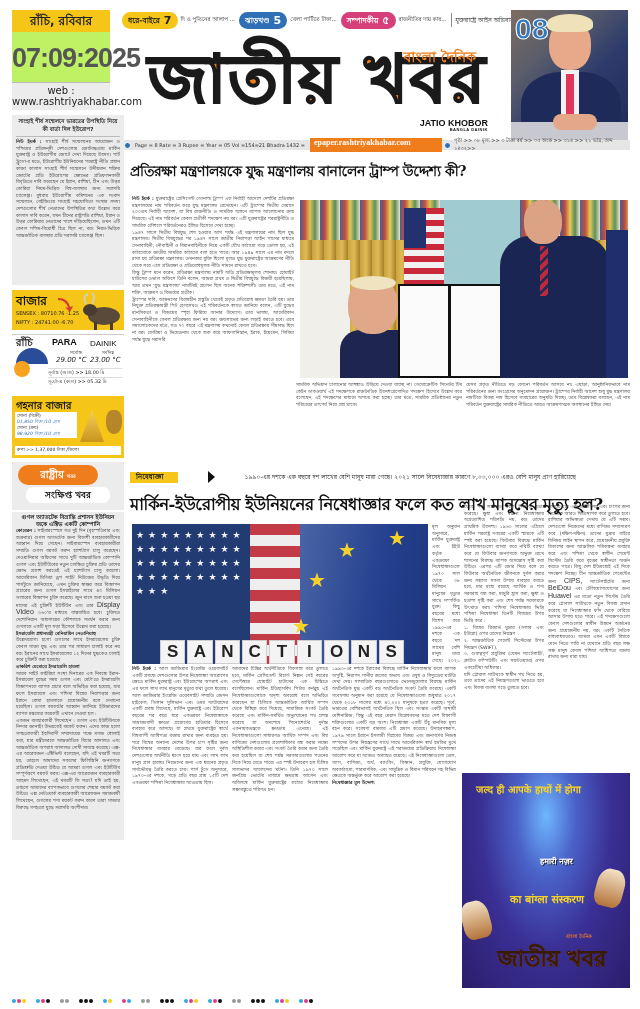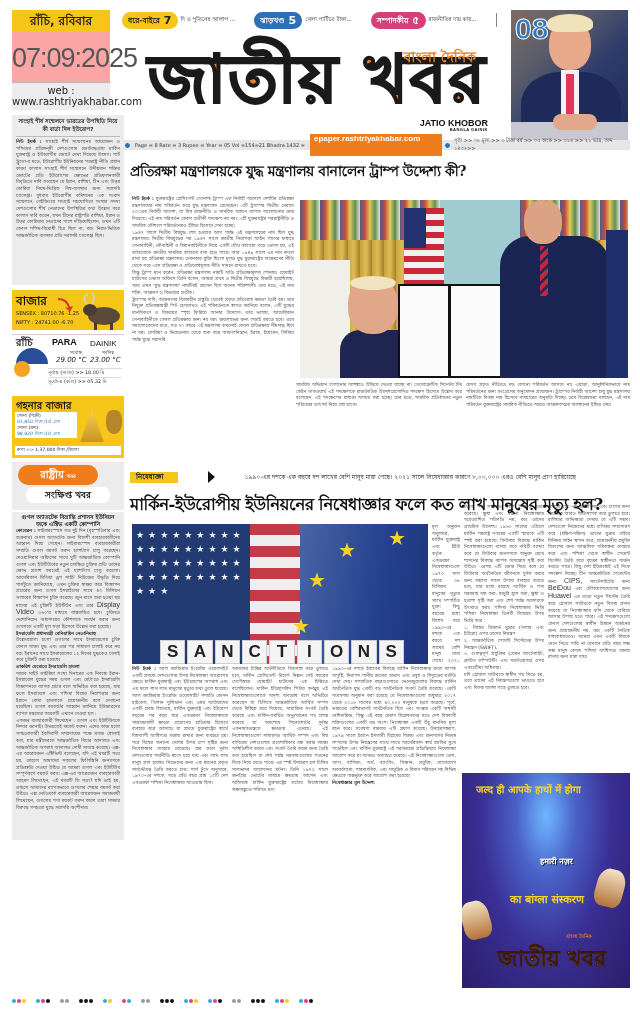--- a/index.html
+++ b/index.html
@@ -4,24 +4,24 @@
 <style>
   * { box-sizing: border-box; margin: 0; padding: 0; }
   html, body { width: 640px; height: 1009px; background: #ffffff; overflow: hidden; }
   body { font-family: "DejaVu Sans", "Liberation Sans", sans-serif; color: #222; position: relative; }
 
   .abs { position: absolute; }
 
   
   .date-box { left: 12px; top: 10px; width: 98px; }
   .day-label { background: #f5c518; color: #222; font-size: 12px; font-weight: bold; text-align: center; height: 22px; line-height: 22px; }
-  .date-big { background: #fca5a5; color: #555; font-family: "Liberation Sans", sans-serif; font-size: 27px; letter-spacing: -1px; height: 50px; line-height: 52px; font-weight: 400; }
+  .date-big { background: #bef264; color: #555; font-family: "Liberation Sans", sans-serif; font-size: 27px; letter-spacing: -1px; height: 50px; line-height: 52px; font-weight: 700; }
   .web-line { background: #ececec; font-size: 10px; text-align: center; padding: 2px 0 3px; border-top: 1px solid #bbb; color: #222; }
 
-  .ticker { left: 122px; top: 10px; width: 388px; height: 20px; display: flex; align-items: center; gap: 19px; font-size: 6px; }
+  .ticker { left: 122px; top: 10px; width: 388px; height: 20px; display: flex; align-items: center; gap: 4px; font-size: 6px; }
   .tk-item { display: flex; align-items: center; gap: 3px; height: 20px; }
   .tk-pill { height: 17px; line-height: 17px; border-radius: 9px; padding: 0 6px; font-size: 7.5px; font-weight: bold; white-space: nowrap; display: flex; gap: 4px; align-items: center; }
   .tk-pill .num { font-size: 11px; font-weight: bold; }
   .tk-text { font-size: 5.5px; white-space: nowrap; color: #222; }
   .tk-sep { border-left: 1px solid #888; height: 14px; }
 
   .logo { left: 148px; top: 36px; width: 350px; height: 100px; }
   .logo-main { position: absolute; left: 0; top: 10px; font-family: "DejaVu Serif", serif; font-weight: bold; font-size: 66px; color: #f07d1c; -webkit-text-stroke: 2px #1a1a1a; letter-spacing: 2px; line-height: 1; }
   .logo-tag { position: absolute; right: 22px; top: 10px; color: #f07d1c; font-size: 14px; font-weight: bold; }
   .logo-eng { position: absolute; right: 10px; bottom: 4px; font-family: "Liberation Sans", sans-serif; font-weight: bold; font-size: 9px; color: #111; text-align: right; line-height: 1; }
@@ -32,21 +32,21 @@
   .photo-top .hair { position: absolute; left: 36px; top: 4px; width: 46px; height: 18px; border-radius: 50% 50% 30% 30%; background: #f0e2b8; }
   .photo-top .suit { position: absolute; left: 10px; top: 62px; width: 100px; height: 80px; border-radius: 40% 40% 0 0; background: #1d2a5a; }
   .photo-top .shirt { position: absolute; left: 50px; top: 60px; width: 18px; height: 45px; background: #f2f2f2; }
   .photo-top .tie { position: absolute; left: 55px; top: 64px; width: 8px; height: 40px; background: #e3365b; }
   .photo-top .desk { position: absolute; left: 0; bottom: 0; width: 117px; height: 18px; background: #c8c8d0; }
   .photo-top .hands { position: absolute; left: 42px; top: 104px; width: 44px; height: 16px; border-radius: 8px; background: #e4a789; }
   .pagenum { position: absolute; left: 4px; top: 2px; font-family: "Liberation Sans", sans-serif; font-weight: bold; font-size: 30px; color: #2f79c5; -webkit-text-stroke: 1px #fff; }
 
   .info-bar { left: 122px; top: 140px; width: 508px; height: 10px; display: flex; align-items: center; font-size: 5px; }
   .info-left { flex: 0 0 188px; height: 10px; background: #e6e6e6; display: flex; align-items: center; gap: 4px; padding-left: 2px; color: #333; }
-  .info-url { flex: 0 0 132px; height: 22px; background: #f07d1c; color: #fff; font-weight: bold; font-size: 8px; line-height: 10px; padding-left: 4px; font-family: Liberation Sans, sans-serif; }
+  .info-url { flex: 0 0 132px; height: 14px; background: #f07d1c; color: #fff; font-weight: bold; font-size: 8px; line-height: 10px; padding-left: 4px; font-family: Liberation Serif, serif; }
   .info-right { flex: 1; height: 10px; background: #e6e6e6; display: flex; align-items: center; gap: 3px; padding-left: 2px; color: #333; }
   .dot-icon { width: 7px; height: 7px; border-radius: 50%; background: #2f6fb6; border: 1px solid #fff; flex-shrink: 0; }
 
   
   .leftcol { left: 12px; top: 115px; width: 112px; }
   .lc-box { background: #ececec; padding: 3px 4px; }
   .lc-headline { font-size: 5.5px; font-weight: bold; text-align: center; border-bottom: 1px solid #bbb; padding-bottom: 2px; margin-bottom: 2px; }
   .body-text { font-size: 4.6px; line-height: 6.7px; color: #333; text-align: justify; }
   .dateline { font-weight: bold; color: #111; }
 

